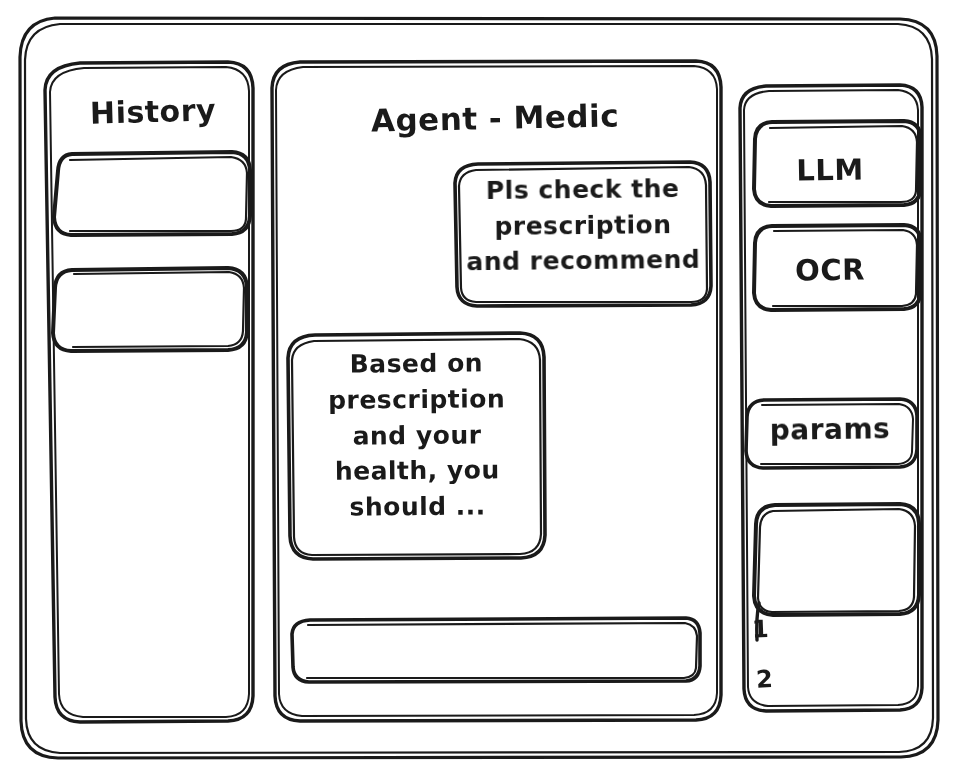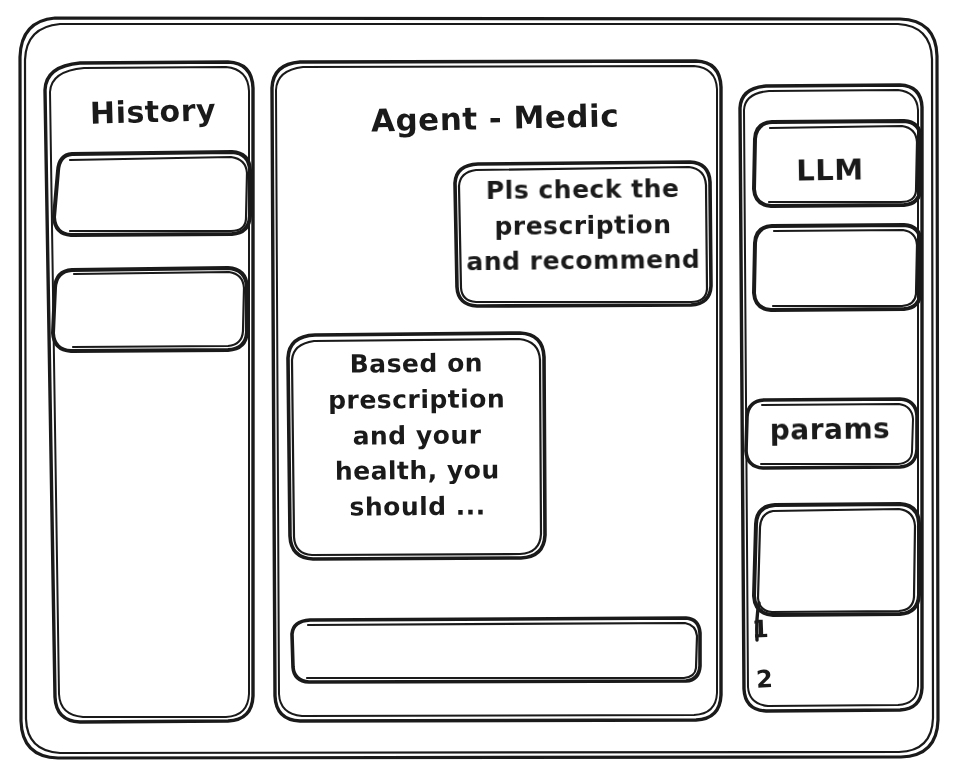--- a/index.html
+++ b/index.html
@@ -178,20 +178,23 @@
 and your
 health, you
 should ...</div>
 
   <div style="position:absolute;left:292px;top:618px;width:410px;height:64px;cursor:text;" title=""></div>
 
   <div style="position:absolute;left:754px;top:121px;width:168px;height:85px;">
     <div class="lbl tool-lbl" id="tool-llm-label" style="position:fixed;">LLM</div>
   </div>
 
+  <div style="position:absolute;left:754px;top:225px;width:168px;height:85px;">
+    <div class="lbl tool-lbl" id="tool-ocr-label" style="position:fixed;">OCR</div>
+  </div>
 
   <div style="position:absolute;left:746px;top:399px;width:172px;height:69px;">
     <div class="lbl tool-lbl" id="tool-params-label" style="position:fixed;">params</div>
   </div>
 
 
   <div class="lbl src-num" id="source-item-1">1</div>
 
   <div class="lbl src-num" id="source-item-2">2</div>
 

